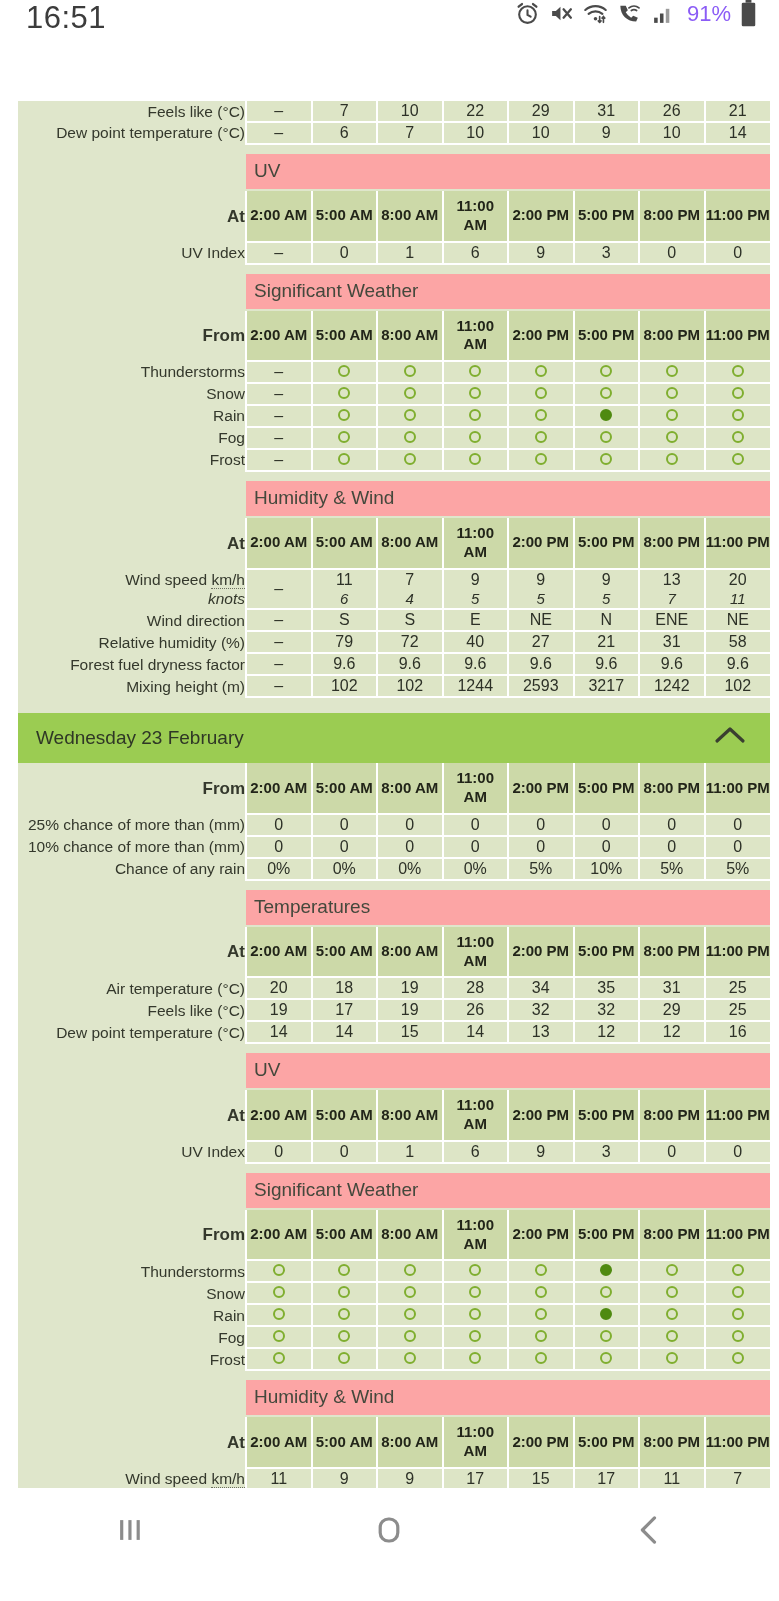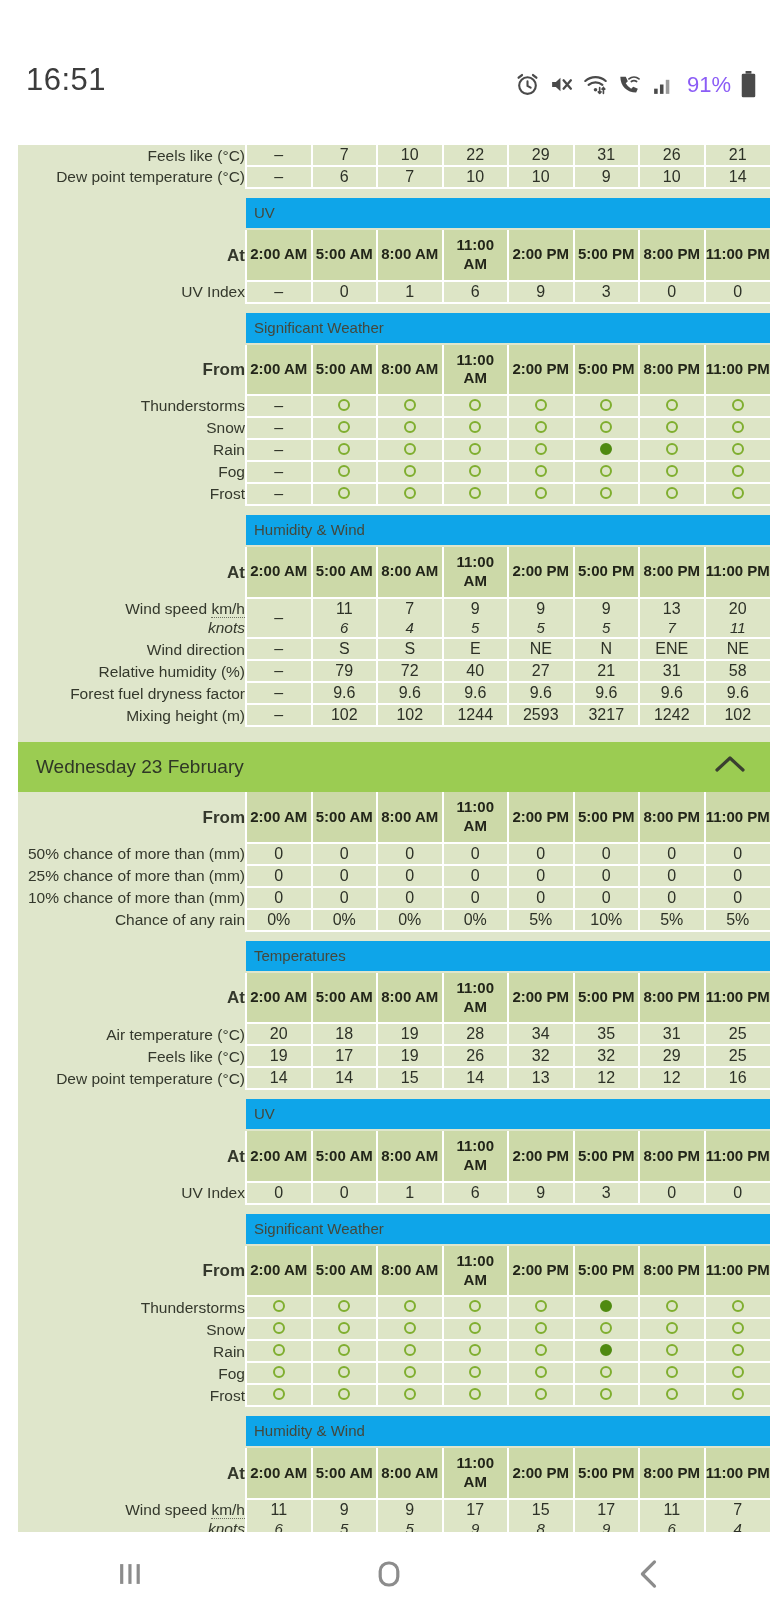--- a/index.html
+++ b/index.html
@@ -6,24 +6,23 @@
   html, body {
     width: 779px; height: 1601px;
     background: #ffffff;
     font-family: "Liberation Sans", sans-serif;
     overflow: hidden;
   }
 
   
   .statusbar {
     height: 54px; width: 779px;
-    display: flex; align-items: flex-end;
+    display: flex; align-items: flex-start;
     padding: 0 22px 0 26px;
     background: #ffffff;
-    margin-top: 44px;
   }
   .clock { font-size: 31px; color: #3c3c3c; letter-spacing: .5px; }
   .status-icons { margin-left: auto; display: flex; align-items: center; gap: 9px; }
   .status-icons svg { display: block; }
   .battpct { font-size: 22px; color: #8b5cf6; margin-left: 2px; }
 
   
   .screen {
     width: 779px; height: 1471px;
     background: #ffffff;
@@ -54,22 +53,22 @@
     border-left: 14px solid transparent;
     border-right: 14px solid transparent;
     border-top: 14px solid #9bcc52;
   }
 
   
   .section { position: relative; }
   .sec-title-row { display: flex; }
   .sec-title-gutter { width: 228px; flex: 0 0 228px; background: #dfe6cb; }
   .sec-title {
-    flex: 1; background: #0ea5e9;
-    font-size: 15px; color: #44483c;
+    flex: 1; background: #fca5a5;
+    font-size: 19px; color: #44483c;
     padding: 6px 0 7px 8px;
     border-bottom: 2px solid #dfe6cb;
   }
   .sec-spacer { height: 9px; background: #dfe6cb; }
 
   table.wx { border-collapse: collapse; width: 752px; table-layout: fixed; }
   table.wx td, table.wx th { padding: 0; }
   .lbl {
     width: 228px; text-align: right;
     font-size: 15.5px; color: #34382c;
@@ -449,31 +448,20 @@
               <td class="cell hdr">2:00 AM</td>
               <td class="cell hdr">5:00 AM</td>
               <td class="cell hdr">8:00 AM</td>
               <td class="cell hdr">11:00 AM</td>
               <td class="cell hdr">2:00 PM</td>
               <td class="cell hdr">5:00 PM</td>
               <td class="cell hdr">8:00 PM</td>
               <td class="cell hdr">11:00 PM</td>
             </tr>
             <tr>
-              <td class="lbl">50% chance of more than (mm)</td>
-              <td class="cell">0</td>
-              <td class="cell">0</td>
-              <td class="cell">0</td>
-              <td class="cell">0</td>
-              <td class="cell">0</td>
-              <td class="cell">0</td>
-              <td class="cell">0</td>
-              <td class="cell">0</td>
-            </tr>
-            <tr>
               <td class="lbl">25% chance of more than (mm)</td>
               <td class="cell">0</td>
               <td class="cell">0</td>
               <td class="cell">0</td>
               <td class="cell">0</td>
               <td class="cell">0</td>
               <td class="cell">0</td>
               <td class="cell">0</td>
               <td class="cell">0</td>
             </tr>

